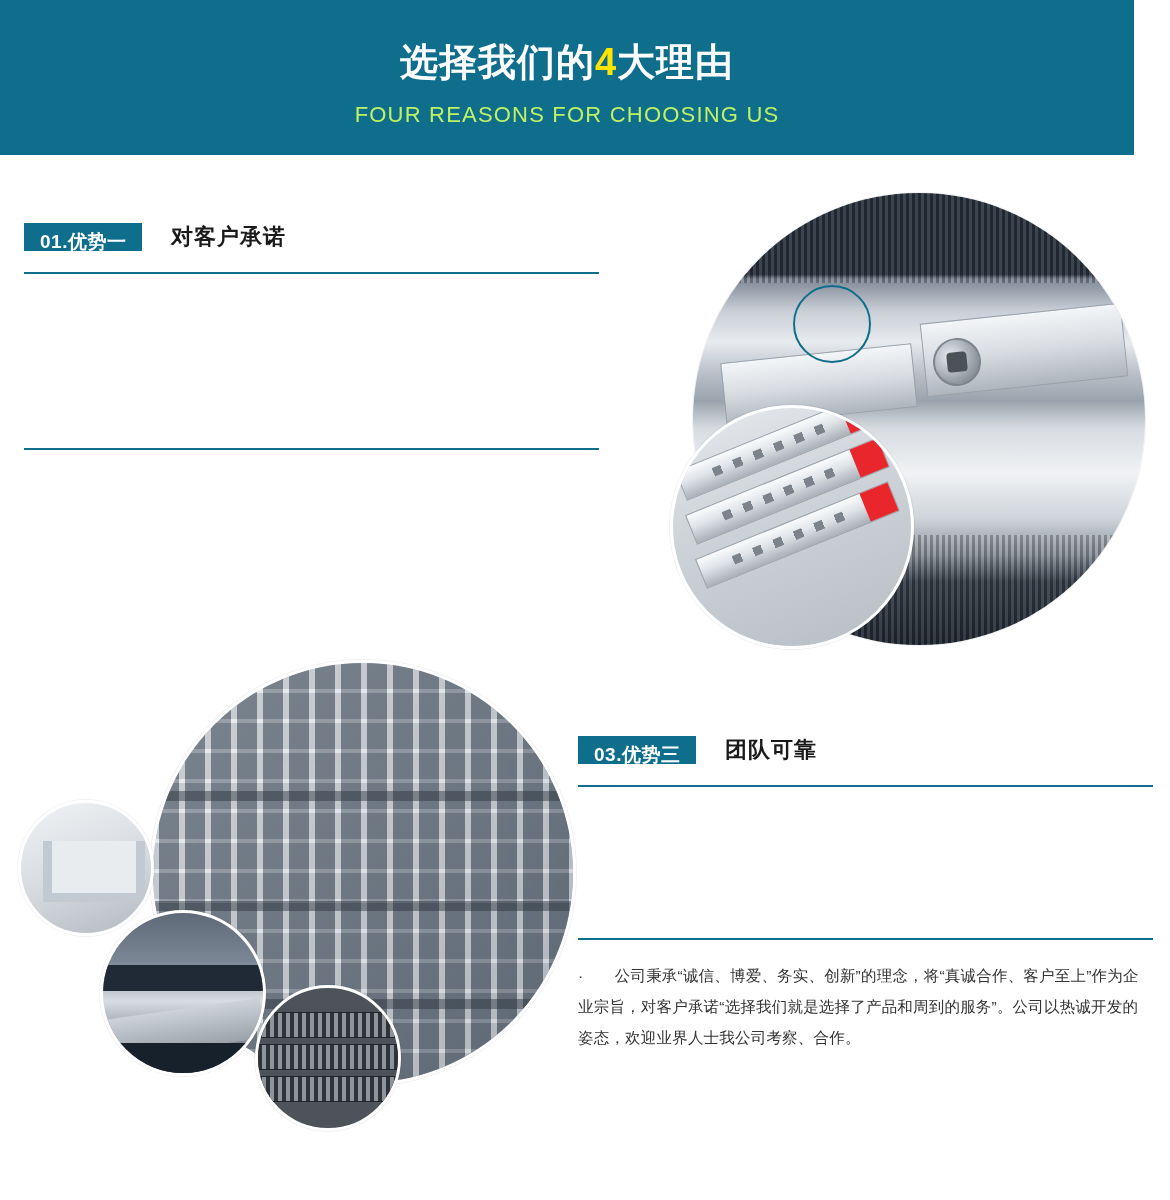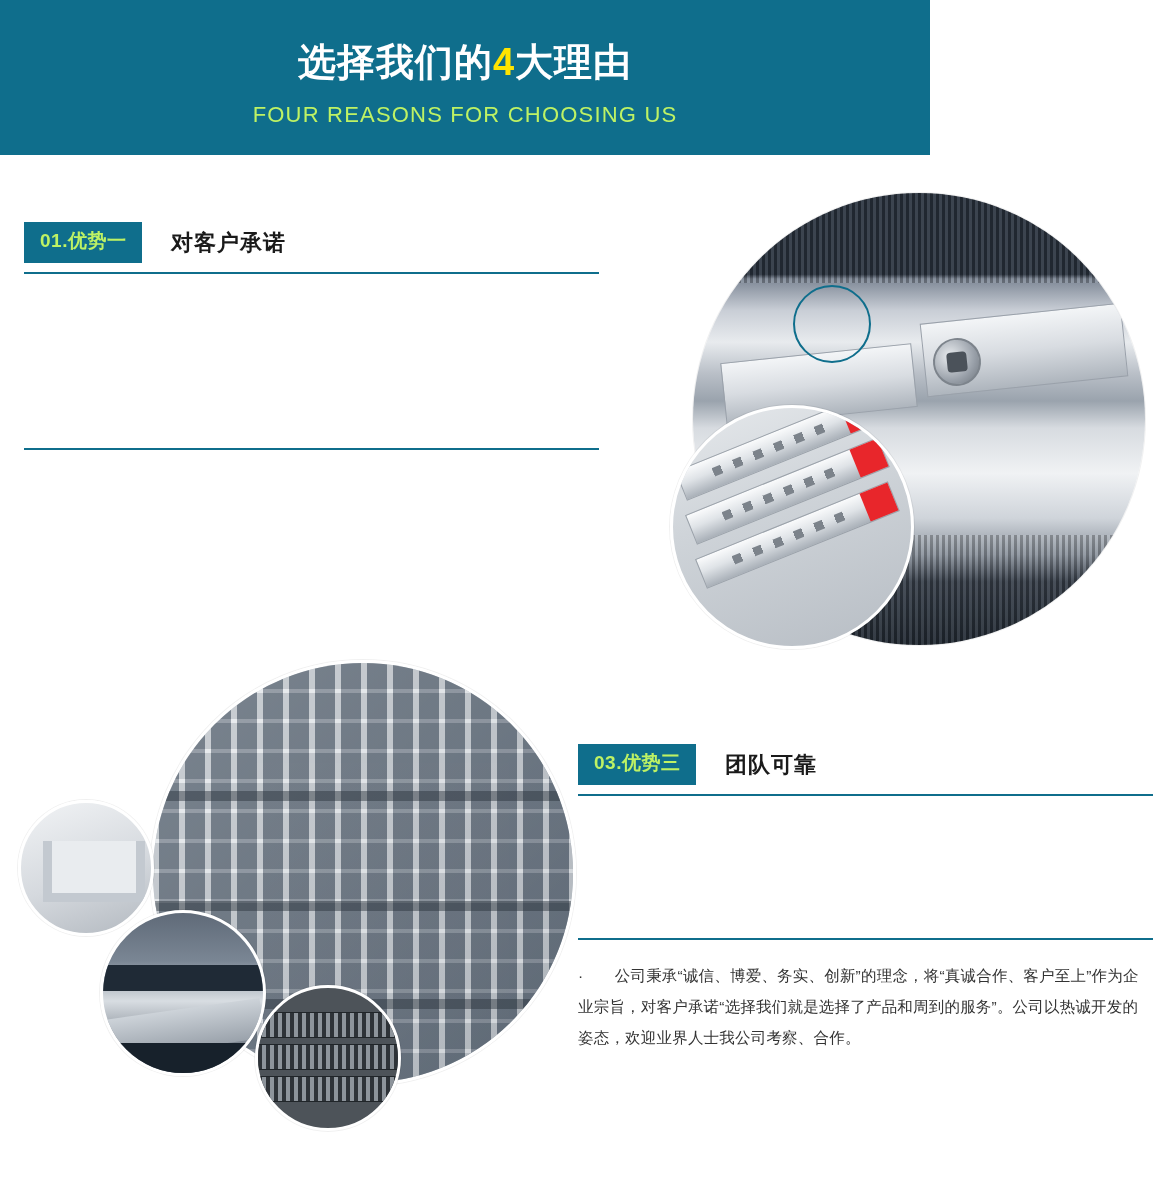--- a/index.html
+++ b/index.html
@@ -12,21 +12,21 @@
     height: 1200px;
     position: relative;
     font-family: "Liberation Sans", sans-serif;
     overflow: hidden;
   }
 
   
   .header {
     position: absolute;
     left: 0; top: 0;
-    width: 930px;
+    width: 1134px;
     height: 155px;
     background: #0f6e8c;
     text-align: center;
     box-sizing: border-box;
   }
   .header-cn {
     margin: 0;
     padding-top: 42px;
     font-size: 38px;
     font-weight: bold;
@@ -51,24 +51,24 @@
     position: absolute;
     width: 575px;
   }
   .block-head {
     position: relative;
     height: 42px;
   }
   .tag {
     display: inline-block;
     background: #0f6e8c;
-    color: #bef264;
+    color: #ffffff;
     font-size: 19px;
     font-weight: bold;
-    padding: 9px 16px 13px 16px;
+    padding: 9px 16px 0 16px;
     line-height: 1;
     vertical-align: middle;
     letter-spacing: 0.5px;
   }
   .headline {
     display: inline-block;
     font-size: 22px;
     font-weight: bold;
     color: #1a1a1a;
     margin-left: 24px;
@@ -85,21 +85,21 @@
     margin-top: 20px;
     font-size: 15.5px;
     color: #333333;
     line-height: 2;
     letter-spacing: 0.2px;
   }
 
   
   #block-01 { left: 24px;  top: 222px; }
   #block-02 { left: 24px;  top: 440px; }
-  #block-03 { left: 578px; top: 735px; margin-top: 9px; }
+  #block-03 { left: 578px; top: 735px; }
   #block-04 { left: 578px; top: 930px; }
 
   
   .circle {
     position: absolute;
     border-radius: 50%;
     overflow: hidden;
     border: 3px solid #ffffff;
     box-shadow: 0 0 0 1px rgba(0,0,0,0.06);
   }

